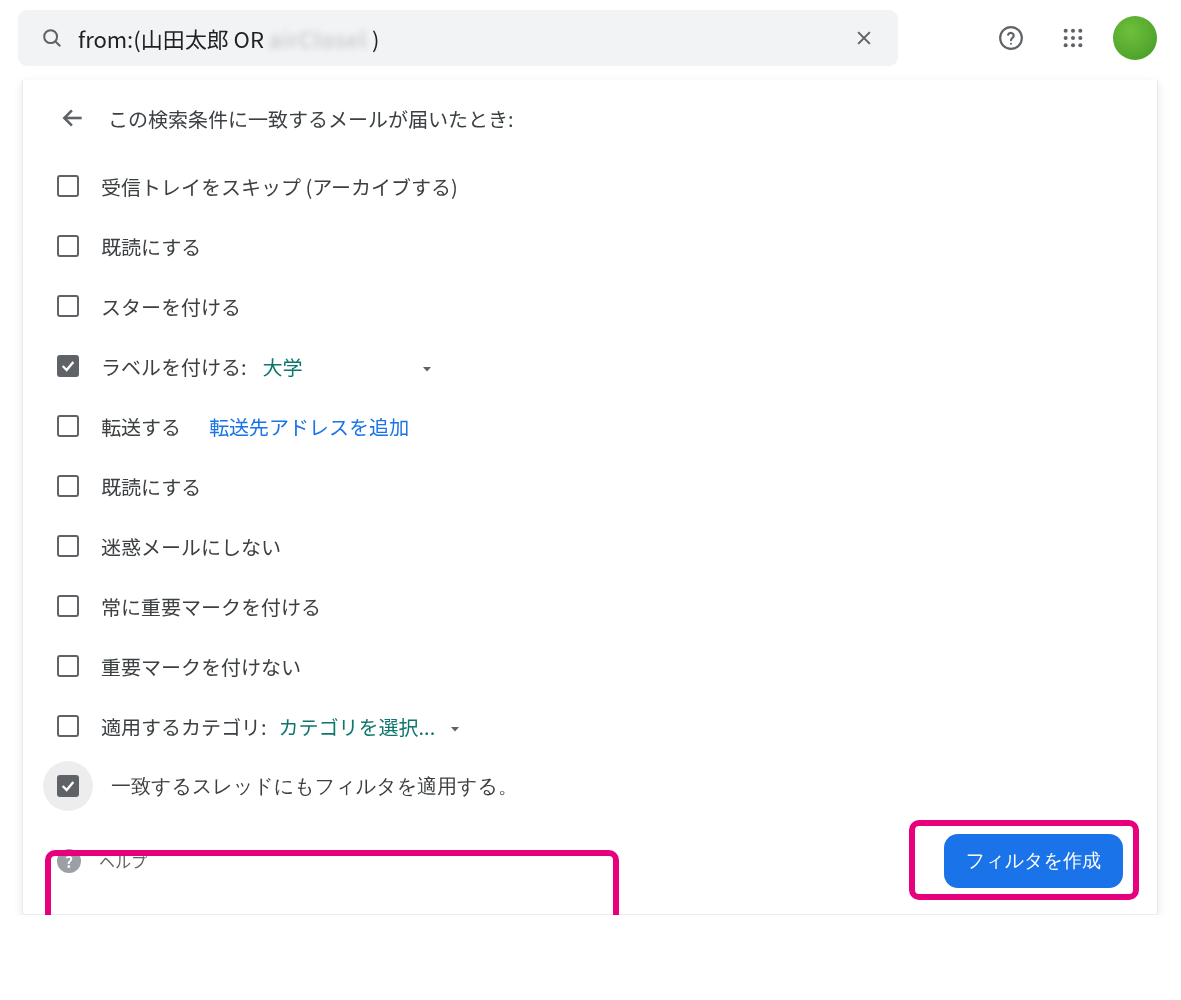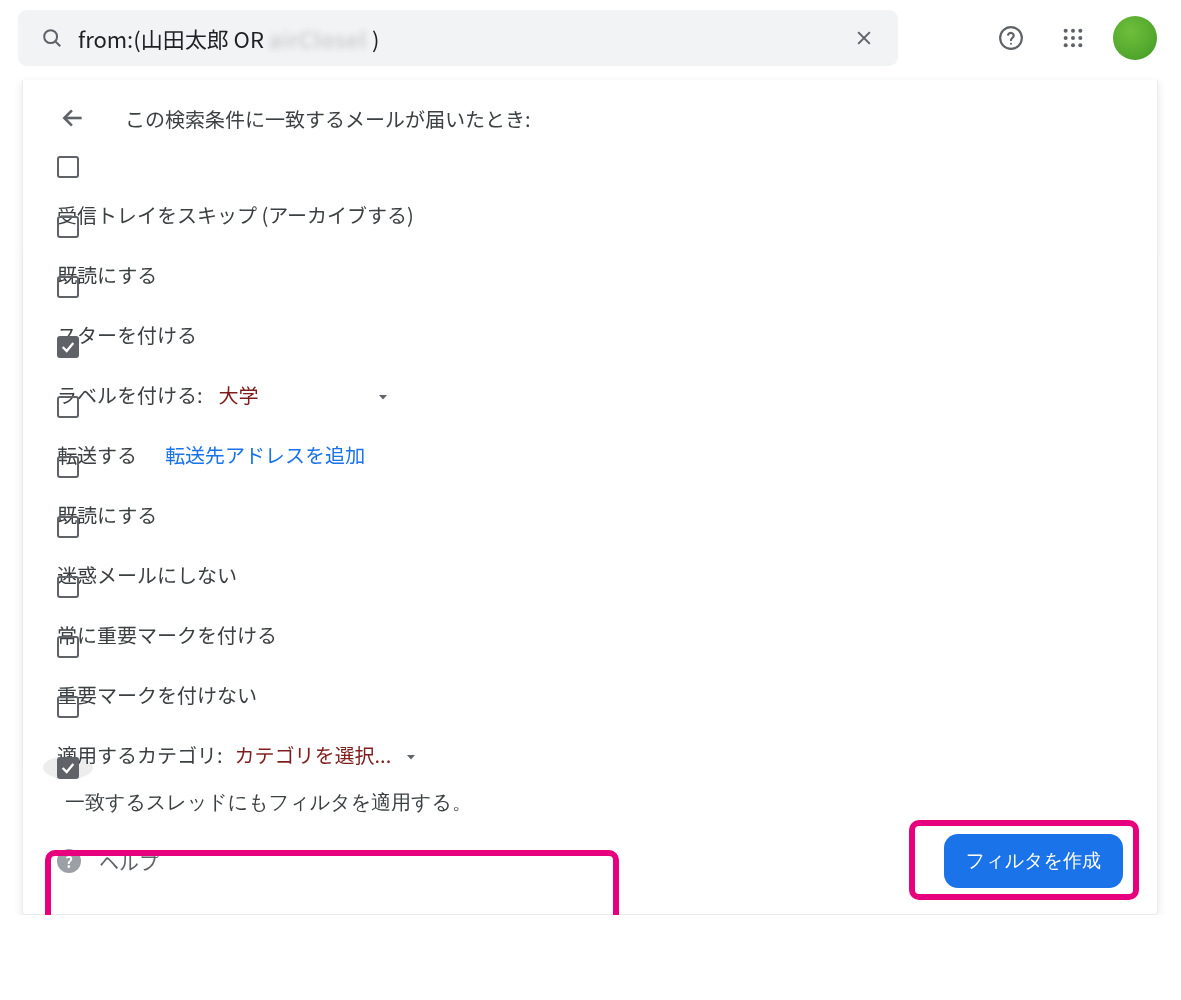--- a/index.html
+++ b/index.html
@@ -57,34 +57,33 @@
     position: relative;
     margin: 12px 22px 0 22px;
     width: 1136px;
     border: 1px solid rgba(0,0,0,0.08);
     border-top: none;
     box-shadow: 0 3px 10px rgba(0,0,0,0.10);
     border-radius: 0 0 3px 3px;
     padding: 22px 34px 26px 34px;
   }
   .panel-header {
-    display:flex; align-items:center; gap:36px;
+    display:flex; align-items:center; gap:19px;
     margin-bottom: 22px;
   }
   .panel-header .back {
     width:32px; height:32px; color:#5f6368;
   }
   .panel-header .title {
     font-size:20px; color:#3c4043;
   }
   .row {
-    display:flex; 
+    display:flex; align-items:center;
     height:60px;
     gap: 22px;
-    flex-direction: column;
   }
   .checkbox {
     width:22px; height:22px;
     border:2.2px solid #5f6368;
     border-radius:3px;
     display:flex; align-items:center; justify-content:center;
     flex-shrink:0;
   }
   .checkbox.checked {
     background:#5f6368;
@@ -98,35 +97,35 @@
     display:flex; align-items:center; justify-content:center;
     margin-left:-14px;
   }
   .row-label {
     font-size:20px; color:#3c4043;
     display:flex; align-items:center; gap:8px;
   }
   .label-inline {
     display:flex; align-items:center; 
   }
-  .dropdown-text { color:#7f1d1d; margin-left:8px; }
+  .dropdown-text { color:#0f766e; margin-left:8px; }
   .chevron { color:#5f6368; margin-left:14px; }
   .link { color:#1a73e8; }
   .footer-row {
     display:flex; align-items:center;
     margin-top:18px;
     gap:18px;
   }
   .help-icon {
     width:24px; height:24px; border-radius:50%;
     background:#9aa0a6; color:#fff;
     display:flex; align-items:center; justify-content:center;
     font-size:16px; font-weight:600;
   }
-  .help-text { font-size:20px; color:#5f6368; }
+  .help-text { font-size:16px; color:#5f6368; }
   .create-btn {
     margin-left:auto;
     background:#1a73e8; color:#fff;
     border:none; border-radius:14px;
     font-size:19px; padding:14px 22px;
     cursor:pointer;
   }
   .annot {
     position:absolute;
     border:6px solid #e6007e;

